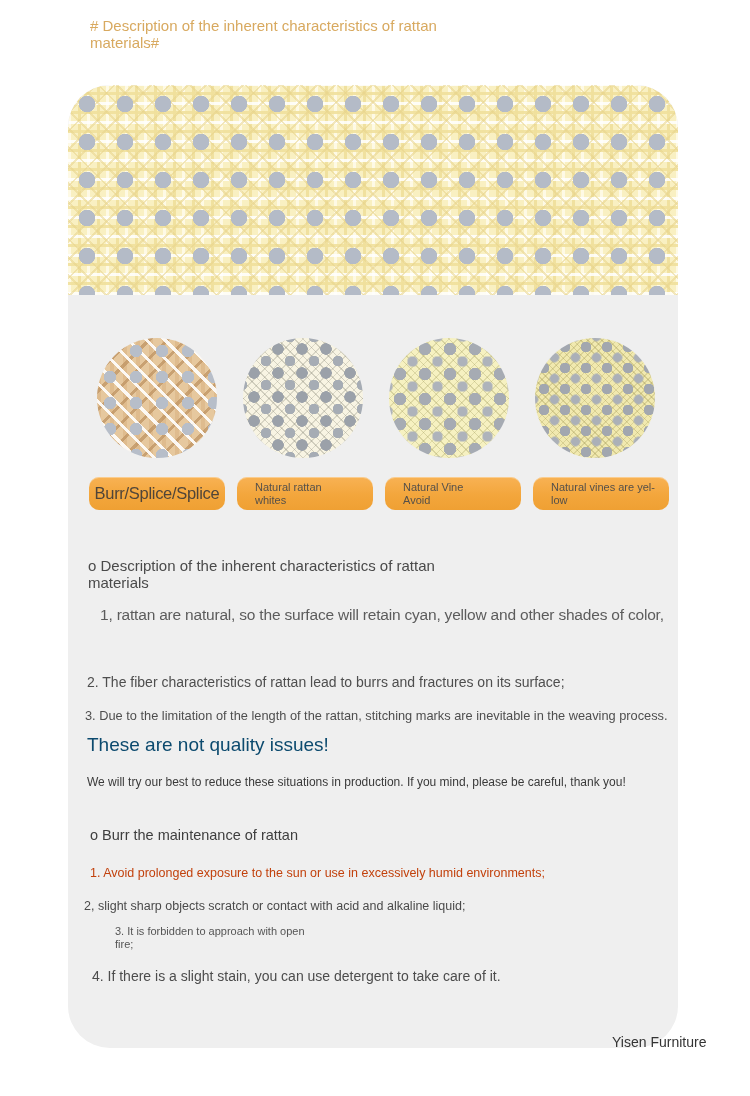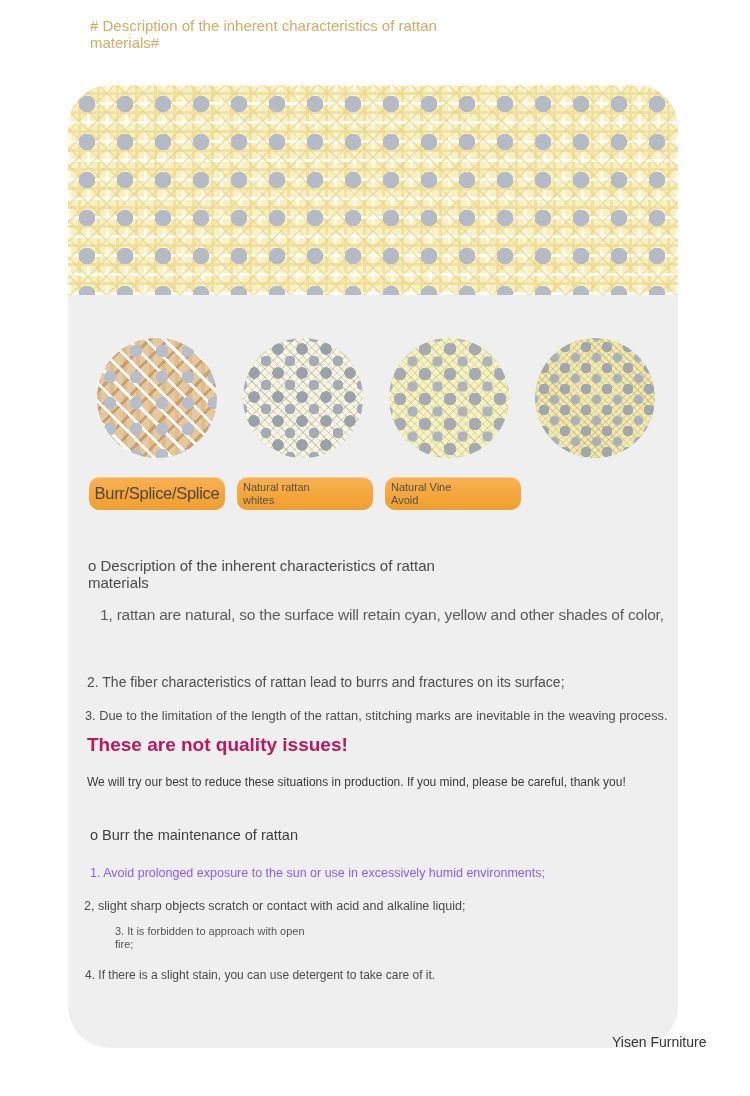--- a/index.html
+++ b/index.html
@@ -79,37 +79,37 @@
   .btn-row{position:absolute;left:0;top:392px;width:610px;display:flex;padding-left:21px;gap:12px;}
   .sw-btn{
     width:136px;height:33px;border-radius:10px;border:none;cursor:pointer;
     background:linear-gradient(180deg,#f8b254 0%, #f3a63c 55%, #efa033 100%);
     box-shadow:inset 0 1px 0 rgba(255,255,255,0.35);
     display:flex;flex-direction:column;justify-content:center;
     font-family:"Liberation Sans", sans-serif;
     color:#4e4a42;text-align:left;box-sizing:border-box;
   }
   .sw-btn.big{align-items:center;font-size:16.5px;letter-spacing:-0.3px;color:#504539;padding:16px;}
-  .sw-btn.small{font-size:11px;line-height:12.5px;padding-left:6px;color:#55504a;}
+  .sw-btn.small{font-size:11px;line-height:12.5px;padding-left:18px;color:#55504a;}
 
   
   .t{position:absolute;color:#4c4c4c;white-space:nowrap;}
   .wrap{white-space:normal;}
   .sec-head{left:20px;top:472px;width:390px;font-size:15px;line-height:17px;color:#4a4a4a;}
   .item1 {left:17px;top:521px;font-size:15.5px;letter-spacing:-0.2px;color:#5c5c5c;margin-left:15px;}
   .item1b{left:17px;top:556px;font-size:12px;color:#3f3f3f;}
   .item2 {left:19px;top:589px;font-size:14px;color:#4e4e4e;}
   .item3 {left:17px;top:623px;font-size:12.8px;color:#4e4e4e;}
-  .qnote {left:19px;top:649px;font-size:19px;color:#be185d;font-weight:bold;}
+  .qnote {left:19px;top:649px;font-size:19px;color:#0c4a6e;}
   .qsub  {left:19px;top:690px;font-size:12px;color:#3a3a3a;}
   .mhead {left:22px;top:742px;font-size:14.5px;color:#3e3e3e;}
-  .m1    {left:22px;top:781px;font-size:12.5px;color:#8b5cf6;}
+  .m1    {left:22px;top:781px;font-size:12.5px;color:#c2410c;}
   .m2    {left:16px;top:814px;font-size:12.5px;color:#4a4a4a;}
   .m3    {left:19px;top:840px;width:260px;font-size:11px;line-height:13px;color:#555555;margin-left:28px;}
-  .m4    {left:17px;top:883px;font-size:12px;color:#4c4c4c;}
+  .m4    {left:24px;top:883px;font-size:14px;color:#4c4c4c;}
 
   .brand{position:absolute;left:612px;top:1034px;font-size:14px;color:#333333;white-space:nowrap;}
 </style>
 </head>
 <body>
 
 <div class="page">
 
   <div class="page-title">
     <span># Description of the inherent characteristics of rattan</span><br>
@@ -132,20 +132,24 @@
         <span>Burr/Splice/Splice</span>
       </button>
       <button class="sw-btn small">
         <span>Natural rattan</span>
         <span>whites</span>
       </button>
       <button class="sw-btn small">
         <span>Natural Vine</span>
         <span>Avoid</span>
       </button>
+      <button class="sw-btn small">
+        <span>Natural vines are yel-</span>
+        <span>low</span>
+      </button>
     </div>
 
     <div class="t wrap sec-head">o Description of the inherent characteristics of rattan materials</div>
     <div class="t item1">1, rattan are natural, so the surface will retain cyan, yellow and other shades of color,</div>
     <div class="t item2">2. The fiber characteristics of rattan lead to burrs and fractures on its surface;</div>
     <div class="t item3">3. Due to the limitation of the length of the rattan, stitching marks are inevitable in the weaving process.</div>
     <div class="t qnote">These are not quality issues!</div>
     <div class="t qsub">We will try our best to reduce these situations in production. If you mind, please be careful, thank you!</div>
     <div class="t mhead">o Burr the maintenance of rattan</div>
     <div class="t m1">1. Avoid prolonged exposure to the sun or use in excessively humid environments;</div>

